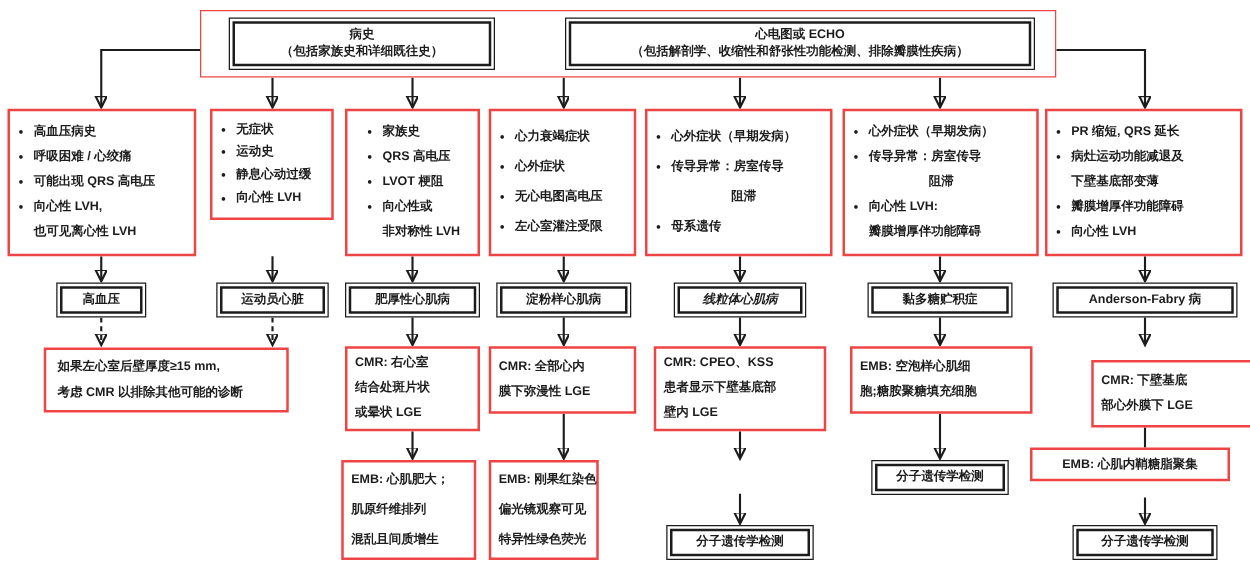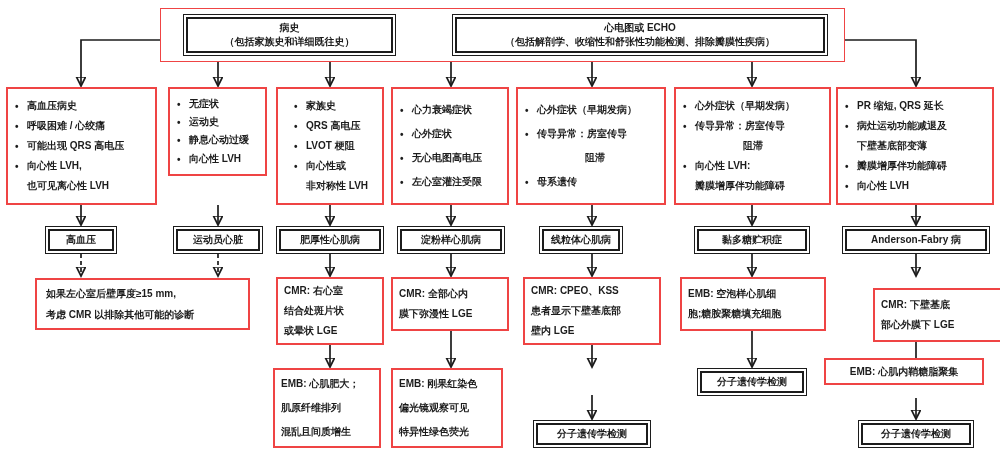--- a/index.html
+++ b/index.html
@@ -183,37 +183,37 @@
   <div class="dbl" style="left:397px;top:226px;width:108px;height:28px;">
     <div class="in">
         <span>淀粉样心肌病</span>
       </div>
   </div>
   <div class="dbl" style="left:276px;top:226px;width:108px;height:28px;">
     <div class="in">
         <span>肥厚性心肌病</span>
       </div>
   </div>
-  <div class="dbl" style="left:539px;top:226px;width:84px;height:28px;">
+  <div class="dbl" style="left:539px;top:226px;width:106px;height:28px;font-style:italic;">
     <div class="in">
         <span>线粒体心肌病</span>
       </div>
   </div>
   <div class="dbl" style="left:694px;top:226px;width:116px;height:28px;">
     <div class="in">
         <span>黏多糖贮积症</span>
       </div>
   </div>
   <div class="dbl" style="left:842px;top:226px;width:148px;height:28px;">
     <div class="in">
         <span>Anderson-Fabry 病</span>
       </div>
   </div>
 
-  <div class="box note lh21" style="left:35px;top:278px;width:215px;height:52px;padding-left:9px;">
+  <div class="box note lh21" style="left:35px;top:278px;width:196px;height:52px;padding-left:9px;">
     <div class="ln">如果左心室后壁厚度≥15 mm,</div>
     <div class="ln">考虑 CMR 以排除其他可能的诊断</div>
   </div>
 
   <div class="box note lh20" style="left:276px;top:277px;width:108px;height:68px;">
     <div class="ln">CMR: 右心室</div>
     <div class="ln">结合处斑片状</div>
     <div class="ln">或晕状 LGE</div>
   </div>
   <div class="box note lh20" style="left:391px;top:277px;width:118px;height:54px;">
@@ -232,21 +232,21 @@
   <div class="box note lh20" style="left:845px;top:288px;width:163px;height:54px;margin-left:28px;">
     <div class="ln">CMR: 下壁基底</div>
     <div class="ln">部心外膜下 LGE</div>
   </div>
 
   <div class="box note lh24" style="left:273px;top:368px;width:108px;height:80px;">
     <div class="ln">EMB: 心肌肥大；</div>
     <div class="ln">肌原纤维排列</div>
     <div class="ln">混乱且间质增生</div>
   </div>
-  <div class="box note lh24" style="left:391px;top:368px;width:112px;height:80px;">
+  <div class="box note lh24" style="left:391px;top:368px;width:88px;height:80px;">
     <div class="ln">EMB: 刚果红染色</div>
     <div class="ln">偏光镜观察可见</div>
     <div class="ln">特异性绿色荧光</div>
   </div>
   <div class="dbl" style="left:697px;top:368px;width:110px;height:28px;">
     <div class="in">
         <span>分子遗传学检测</span>
       </div>
   </div>
   <div class="box" style="left:824px;top:358px;width:160px;height:27px;white-space:nowrap;justify-content:center;">

